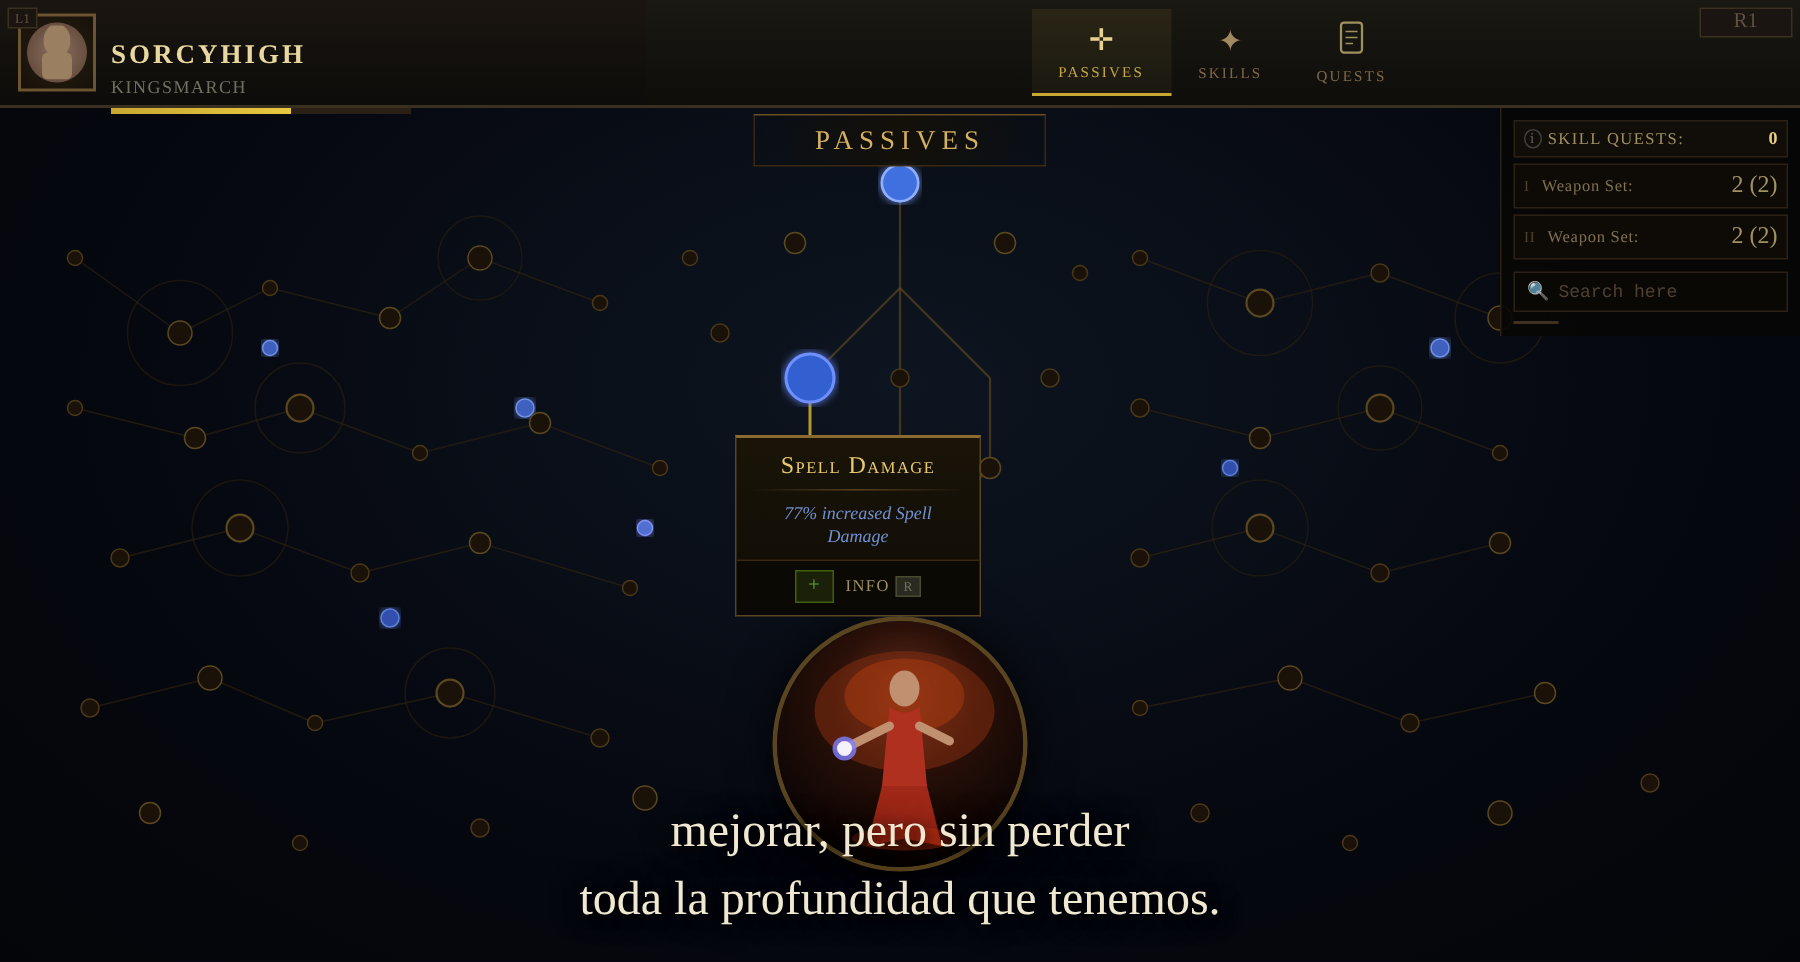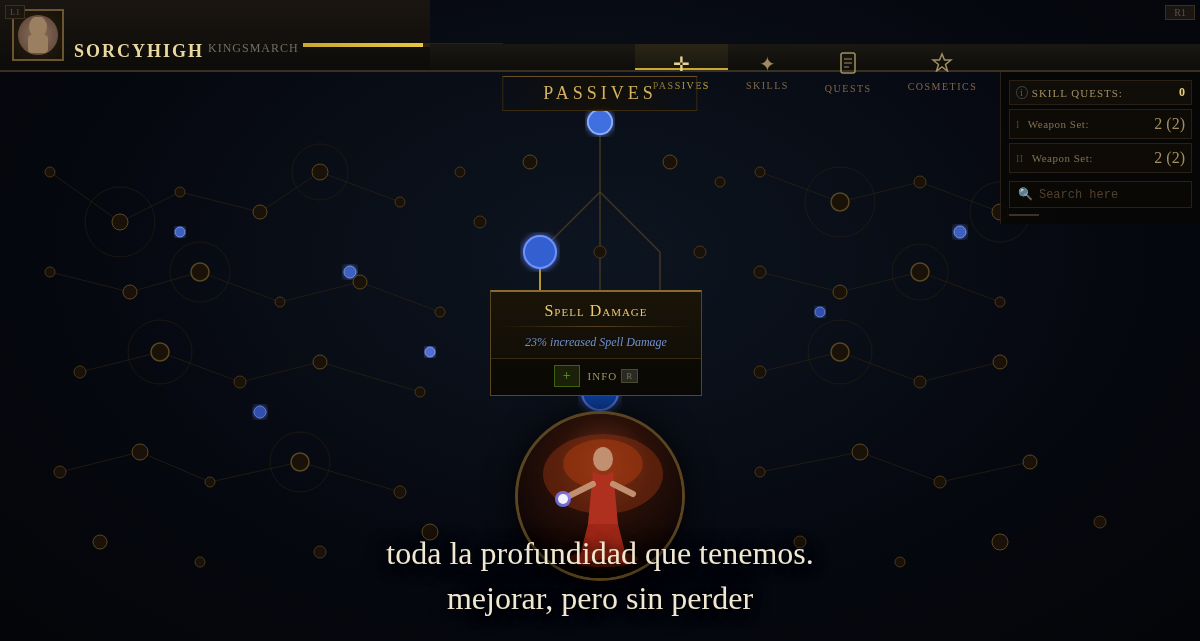--- a/index.html
+++ b/index.html
@@ -61,21 +61,21 @@
       border-radius: 50%;
       display: flex;
       align-items: center;
       justify-content: center;
       font-size: 20px;
       color: #c8a880;
     }
 
     .player-details {
       display: flex;
-      flex-direction: row;
+      flex-direction: column;
       gap: 4px;
       margin-top: 32px;
     }
 
     .player-name {
       font-size: 18px;
       font-weight: bold;
       color: #e8d8a0;
       letter-spacing: 2px;
       text-transform: uppercase;
@@ -106,24 +106,24 @@
     .exp-fill {
       height: 100%;
       background: linear-gradient(90deg, #c8a830 0%, #e8c840 100%);
     }
 
     .nav-tabs {
       flex: 1;
       background: linear-gradient(180deg, #1a1812 0%, #0e0d0a 100%);
       border-bottom: 2px solid #3a3020;
       display: flex;
+      align-items: center;
       justify-content: center;
       gap: 0;
       padding: 0 10px;
-      margin-top: 44px;
     }
 
     .nav-tab {
       display: flex;
       flex-direction: column;
       align-items: center;
       padding: 8px 18px;
       cursor: pointer;
       position: relative;
       gap: 4px;
@@ -162,24 +162,24 @@
       color: #605040;
       background: #1a1510;
       padding: 1px 4px;
       border: 1px solid #3a3020;
     }
 
     .r-indicator {
       position: absolute;
       top: 5px;
       right: 5px;
-      font-size: 10px;
+      font-size: 14px;
       color: #605040;
       background: #1a1510;
-      padding: 1px 8px;
+      padding: 1px 22px;
       border: 1px solid #3a3020;
     }
 
     
     .right-panel {
       position: absolute;
       top: 72px;
       right: 0;
       width: 200px;
       background: rgba(8, 7, 5, 0.9);
@@ -308,21 +308,21 @@
       text-transform: uppercase;
       font-variant: small-caps;
       text-align: center;
     }
 
     
     .spell-damage-tooltip {
       position: absolute;
       top: 290px;
       left: 490px;
-      width: 212px;
+      width: 164px;
       z-index: 20;
       background: linear-gradient(180deg, #1a1408 0%, #0e0c06 100%);
       border: 1px solid #5a4520;
       border-top: 2px solid #8a6a30;
     }
 
     .tooltip-title {
       font-size: 16px;
       color: #e8c870;
       letter-spacing: 1px;
@@ -611,28 +611,20 @@
       <span class="nav-tab-icon">
         <svg width="18" height="22" viewBox="0 0 18 22">
             <rect x="2" y="1" width="14" height="20" rx="2" fill="none" stroke="#a09060" stroke-width="1.5"></rect>
             <line x1="5" y1="7" x2="13" y2="7" stroke="#a09060" stroke-width="1"></line>
             <line x1="5" y1="11" x2="13" y2="11" stroke="#a09060" stroke-width="1"></line>
             <line x1="5" y1="15" x2="10" y2="15" stroke="#a09060" stroke-width="1"></line>
           </svg>
       </span>
       <span class="nav-tab-label">QUESTS</span>
     </div>
-    <div class="nav-tab">
-      <span class="nav-tab-icon">
-        <svg width="22" height="20" viewBox="0 0 22 20">
-            <polygon points="11,2 13.5,8 20,8 14.5,12.5 16.5,19 11,15 5.5,19 7.5,12.5 2,8 8.5,8" fill="none" stroke="#a09060" stroke-width="1.5"></polygon>
-          </svg>
-      </span>
-      <span class="nav-tab-label">COSMETICS</span>
-    </div>
 
     <span class="r-indicator">R1</span>
   </div>
 </div>
 
 <div class="passives-title">
   <span class="passives-title-text">PASSIVES</span>
 </div>
 
 <div class="right-panel">
@@ -663,21 +655,21 @@
   <div class="search-box">
     <span class="search-icon">🔍</span>
     <input class="search-input" type="text" placeholder="Search here" style="">
   </div>
   <div class="search-hint"></div>
 </div>
 
 <div class="spell-damage-tooltip">
   <div class="tooltip-title">Spell Damage</div>
   <div class="tooltip-divider"></div>
-  <div class="tooltip-desc">23% increased Spell Damage</div>
+  <div class="tooltip-desc">77% increased Spell Damage</div>
   <div class="tooltip-footer">
     <span class="tooltip-add-btn">+</span>
     <span class="tooltip-info-btn">
       <span>INFO</span>
       <span class="key-badge">R</span>
     </span>
   </div>
 </div>
 
 <div class="char-portrait">
@@ -703,15 +695,15 @@
     <path d="M95 70 L115 80" stroke="#c09070" stroke-width="6" stroke-linecap="round"></path>
 
     <circle cx="45" cy="85" r="8" fill="#8080ff" opacity="0.8"></circle>
     <circle cx="45" cy="85" r="5" fill="#ffffff" opacity="0.9"></circle>
 
     <ellipse cx="85" cy="145" rx="35" ry="8" fill="#ff4010" opacity="0.3"></ellipse>
   </svg>
 </div>
 
 <div class="subtitle-overlay">
+  <div class="subtitle-line">mejorar, pero sin perder</div>
   <div class="subtitle-line">toda la profundidad que tenemos.</div>
-  <div class="subtitle-line">mejorar, pero sin perder</div>
 </div>
 
 </body></html>

